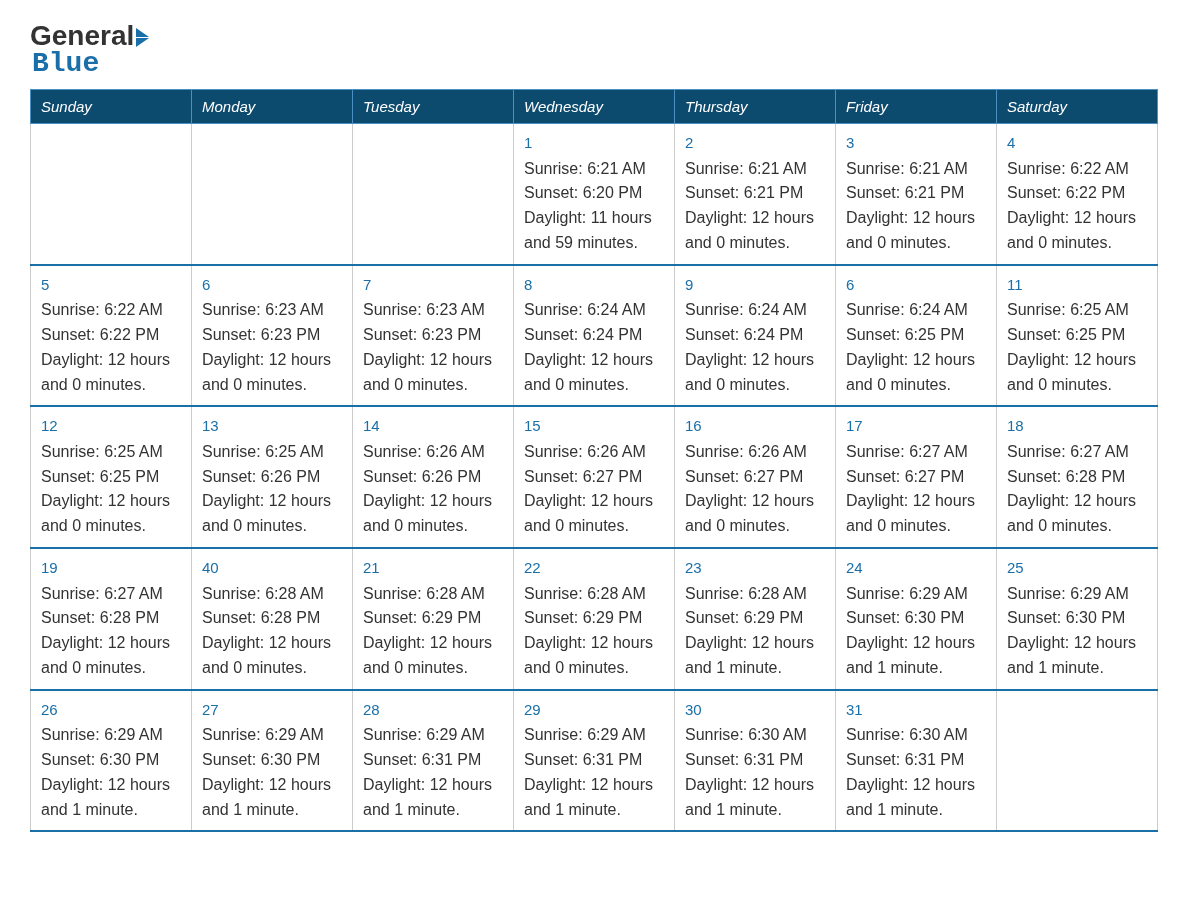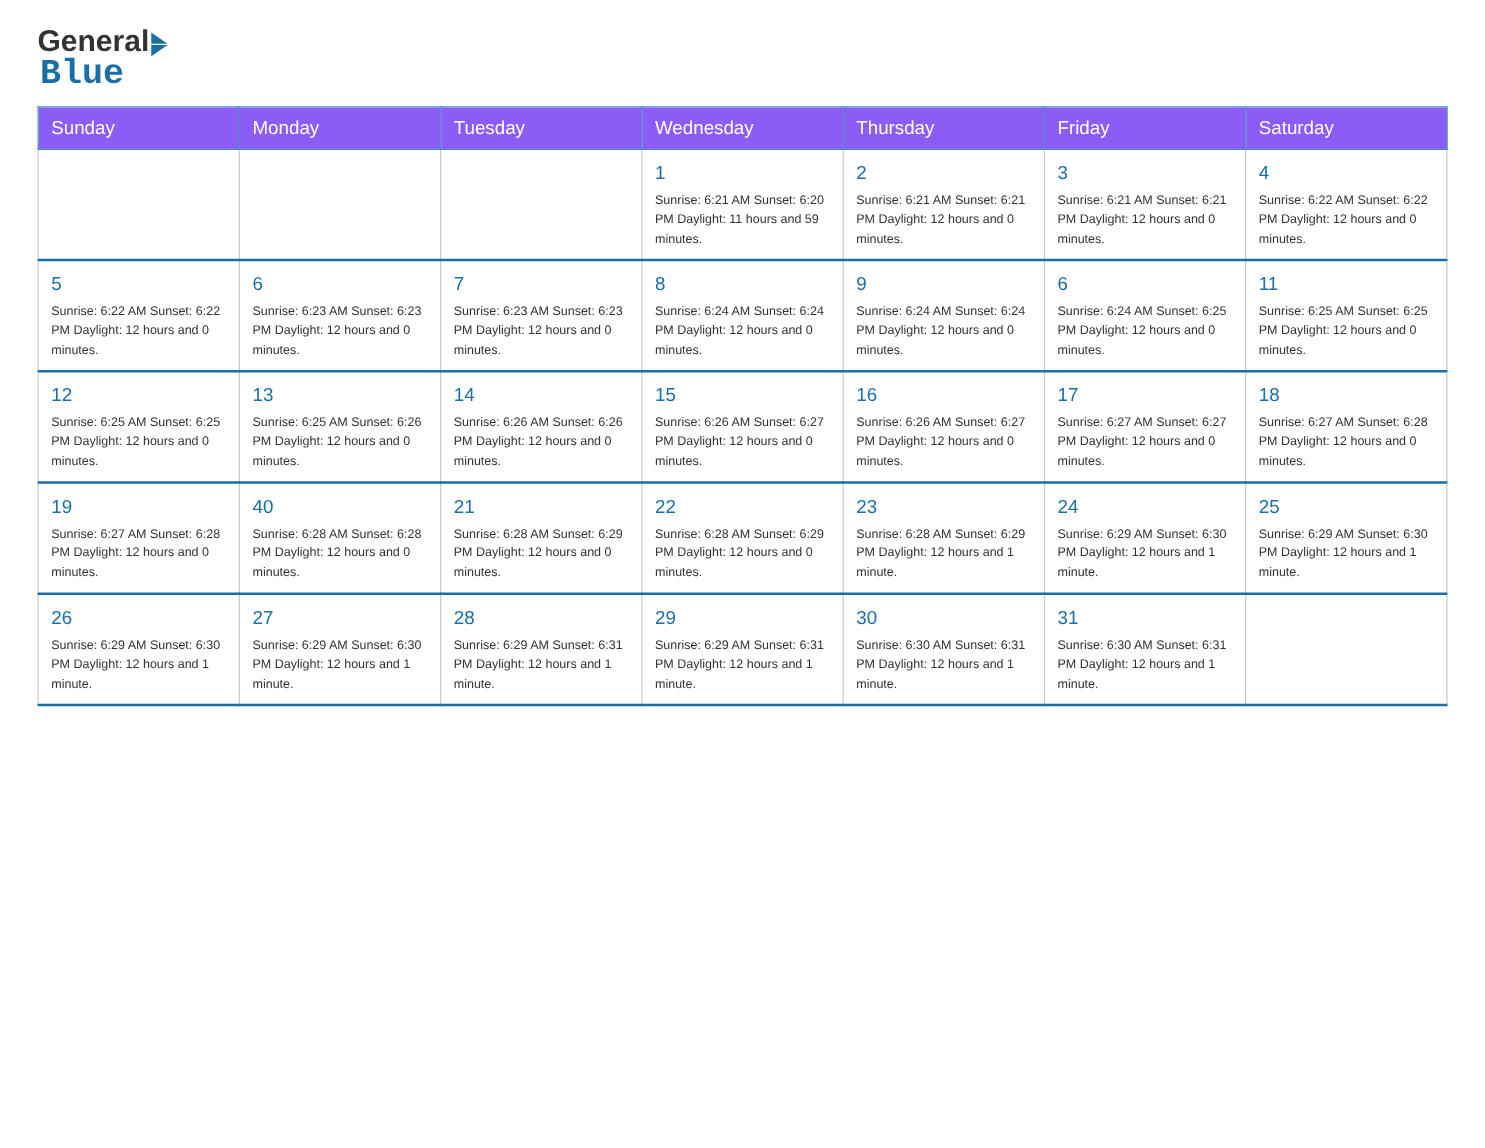--- a/index.html
+++ b/index.html
@@ -15,21 +15,21 @@
       justify-content: space-between;
       align-items: flex-start;
       margin-bottom: 10px;
     }
     .logo {
       display: flex;
       align-items: center;
       gap: 0;
     }
     .logo-text-general {
-      font-size: 24px;
+      font-size: 28px;
       font-weight: bold;
       color: #333;
     }
     .logo-text-blue {
       font-size: 28px;
       font-weight: bold;
       color: #1a6fa8;
       font-family: Liberation Mono, monospace;
     }
     .title-block {
@@ -45,21 +45,22 @@
       font-size: 20px;
       color: #444;
       margin-top: 4px;
     }
     .calendar {
       width: 100%;
       border-collapse: collapse;
       margin-top: 10px;
     }
     .calendar thead tr {
-      background-color: #8b5cf6;
+      background-color: #0c4a6e;
+      font-style: italic;
     }
     .calendar thead th {
       color: #ffffff;
       font-size: 15px;
       font-weight: normal;
       padding: 8px 10px;
       text-align: left;
       border: 1px solid #4a90c4;
     }
     .calendar tbody tr {
@@ -80,21 +81,21 @@
       border-right: 1px solid #ccc;
     }
     .day-number {
       font-size: 15px;
       color: #1a6fa8;
       font-weight: normal;
       display: block;
       margin-bottom: 2px;
     }
     .day-info {
-      font-size: 10px;
+      font-size: 16px;
       color: #333;
       line-height: 1.55;
     }
     .empty-cell {
       background: #fff;
     }
   </style>
 </head>
 <body>
 

